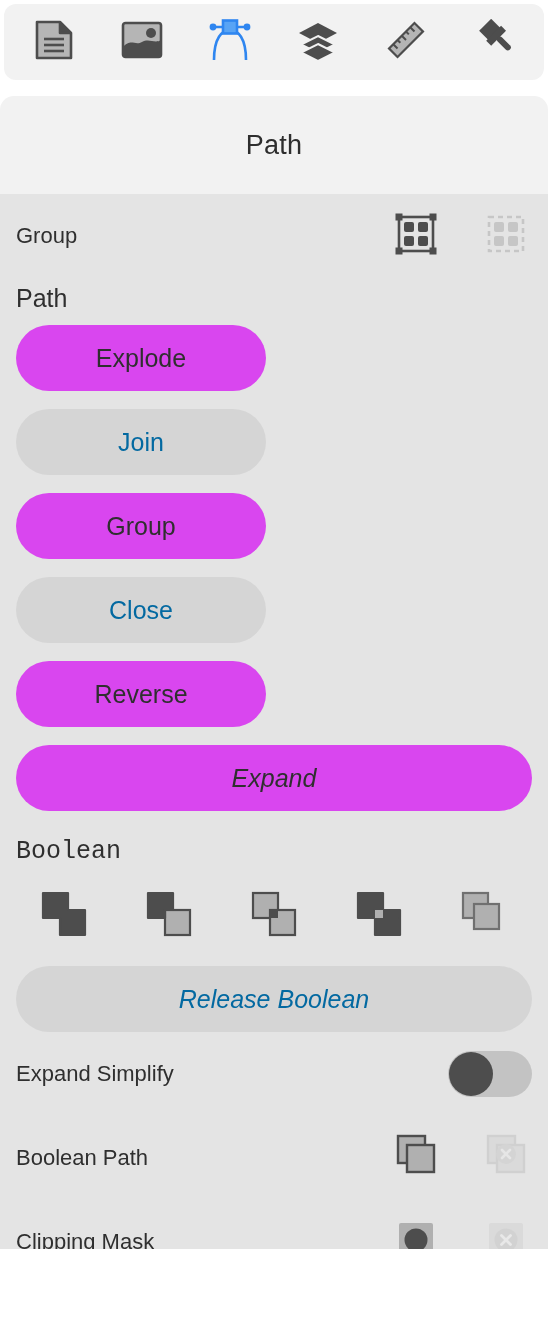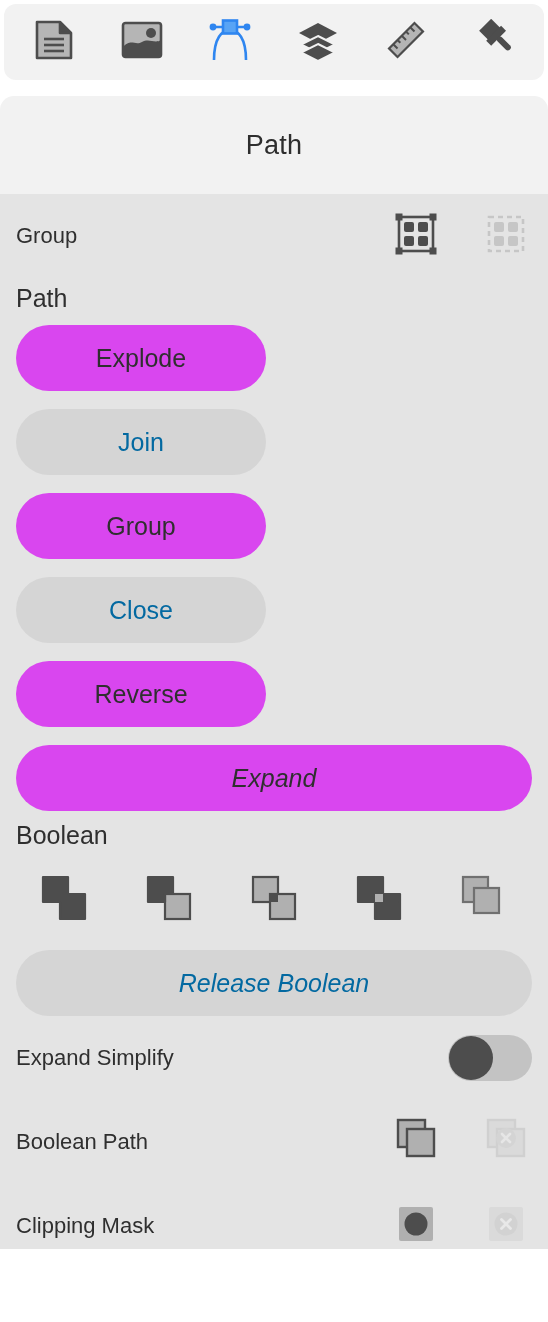--- a/index.html
+++ b/index.html
@@ -256,21 +256,21 @@
         <span>Reverse</span>
       </div>
     </div>
 
     <div class="gap-18"></div>
 
     <div class="pill full">
       <span>Expand</span>
     </div>
 
-    <div class="section-label" style="padding-top:10px;">Boolean</div>
+    <div class="section-label" style="padding-top:26px;font-family:Liberation Mono, monospace;">Boolean</div>
 
     <div class="bool-strip">
 
       <div class="bool-btn">
         <span>
           <svg width="58" height="58" viewBox="0 0 58 58">
             <path d="M8 8 H33 V25 H50 V50 H25 V33 H8 Z" fill="#4d4d4d" stroke="#4d4d4d" stroke-width="2.2" stroke-linejoin="round"></path>
           </svg>
         </span>
       </div>

